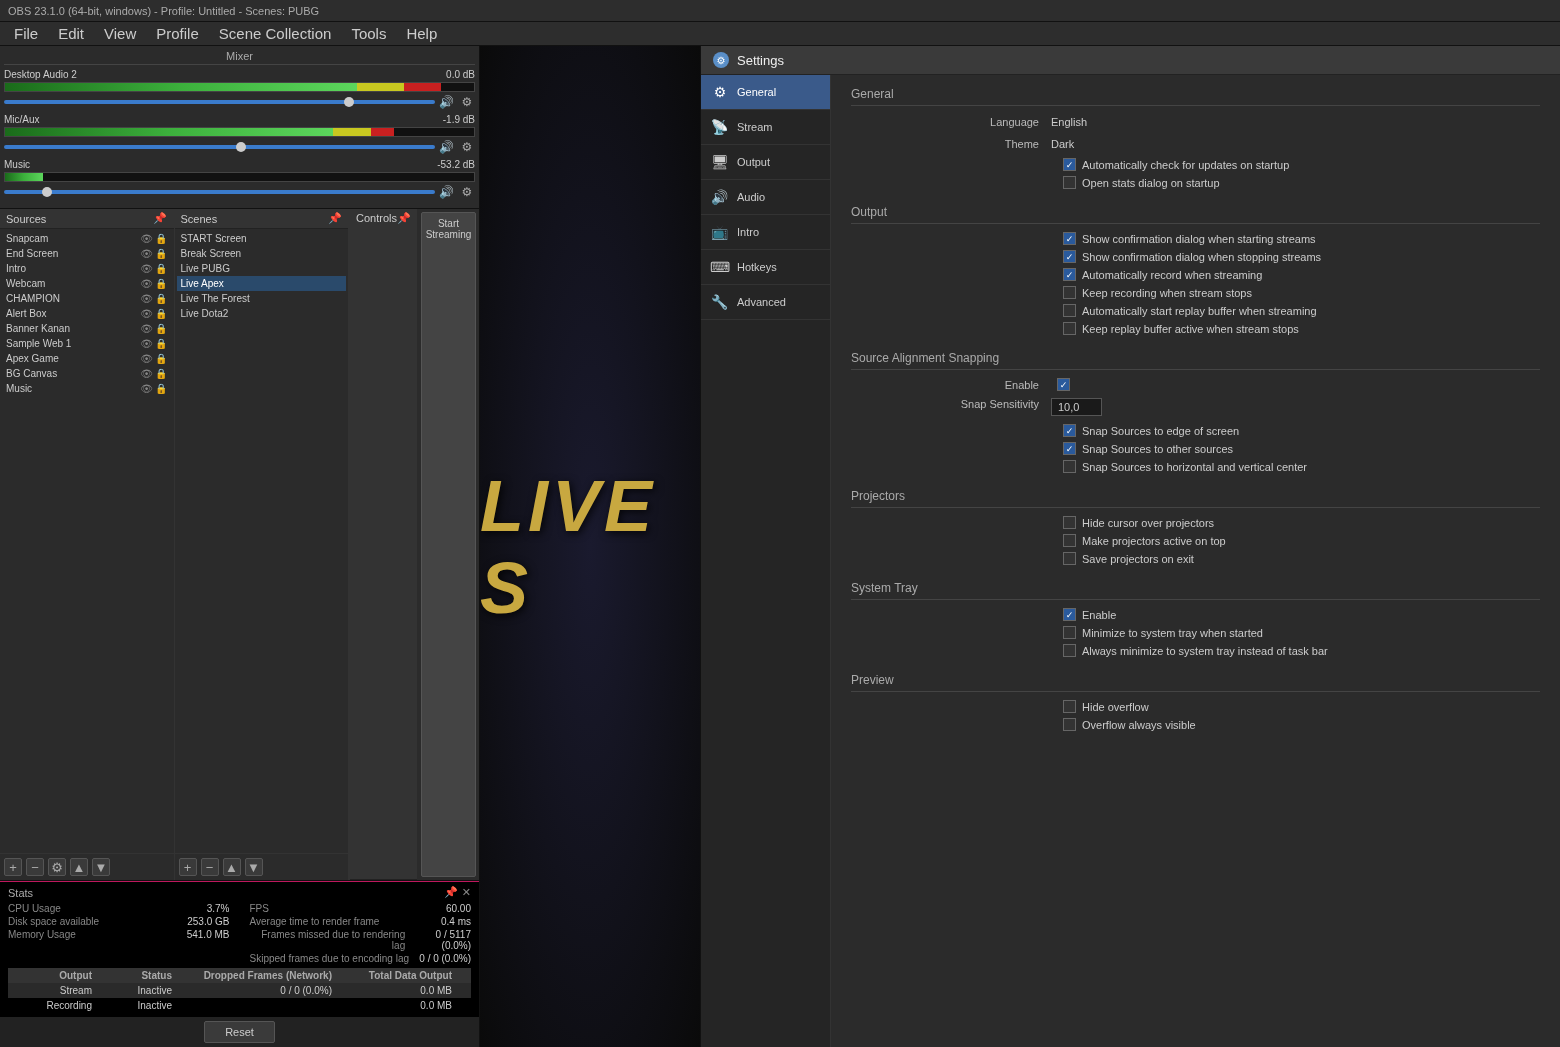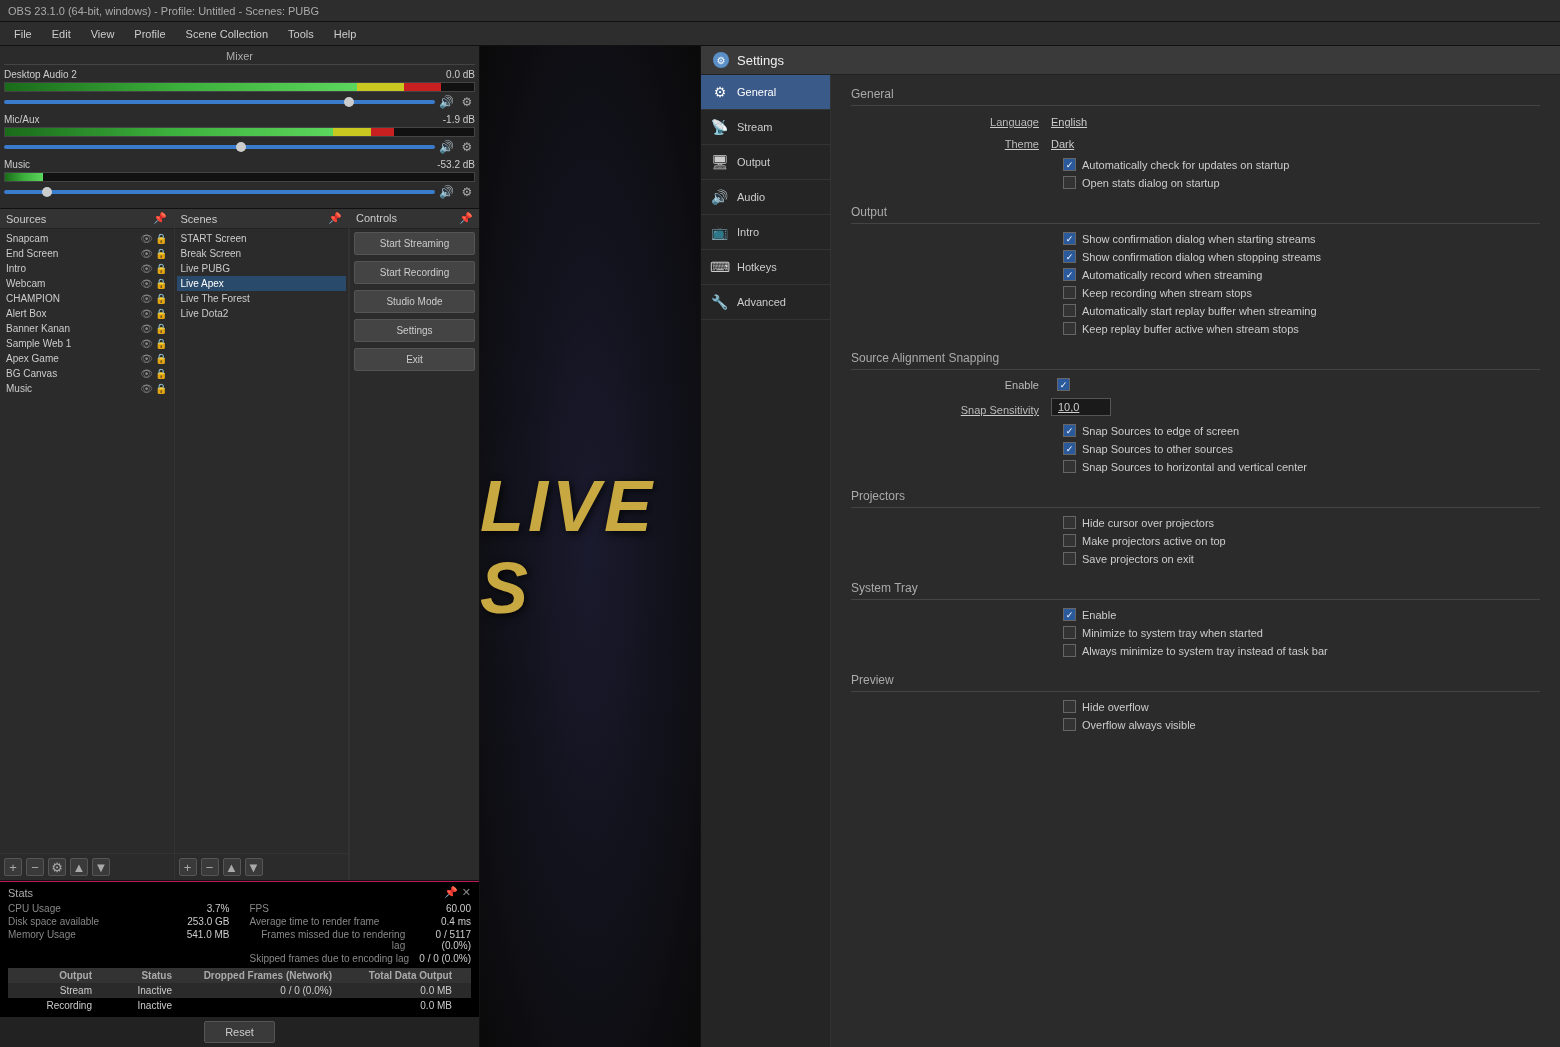--- a/index.html
+++ b/index.html
@@ -32,21 +32,21 @@
       height: 24px;
       display: flex;
       align-items: center;
       padding: 0 4px;
       border-bottom: 1px solid #111;
     }
     .menu-item {
       padding: 2px 10px;
       cursor: pointer;
       color: #ccc;
-      font-size: 11px;
+      font-size: 15px;
     }
 
     
     #main-area {
       display: flex;
       height: calc(1047px - 22px - 24px);
     }
 
     
     #left-panel {
@@ -200,21 +200,21 @@
       background: #3a3a3a;
       border: 1px solid #555;
       border-radius: 2px;
     }
 
     
     #controls-panel {
       width: 130px;
       flex-shrink: 0;
       display: flex;
-      flex-direction: column;
+      flex-direction: row;
       background: #2b2b2b;
       border-left: 1px solid #333;
     }
     .controls-header {
       background: #333;
       padding: 3px 6px;
       font-size: 11px;
       color: #ccc;
       border-bottom: 1px solid #222;
       display: flex;
@@ -391,24 +391,23 @@
     }
     .section-title {
       font-size: 12px;
       color: #aaa;
       border-bottom: 1px solid #444;
       padding-bottom: 4px;
       margin-bottom: 8px;
     }
     .setting-row {
       display: flex;
-      align-items: flex-end;
+      align-items: flex-start;
       margin-bottom: 6px;
       padding: 2px 0;
-      text-decoration: underline;
     }
     .setting-label {
       width: 200px;
       text-align: right;
       padding-right: 12px;
       color: #bbb;
       font-size: 11px;
       flex-shrink: 0;
     }
     .setting-value {
@@ -443,21 +442,21 @@
     }
     .checkbox-label {
       color: #ccc;
       font-size: 11px;
     }
     .snap-input {
       background: #1a1a1a;
       border: 1px solid #555;
       color: #ccc;
       padding: 2px 6px;
-      width: 60px;
+      width: 51px;
       font-size: 11px;
     }
   </style>
 </head>
 <body>
 
 <div id="titlebar">
   <span>OBS 23.1.0 (64-bit, windows) - Profile: Untitled - Scenes: PUBG</span>
 </div>
 

